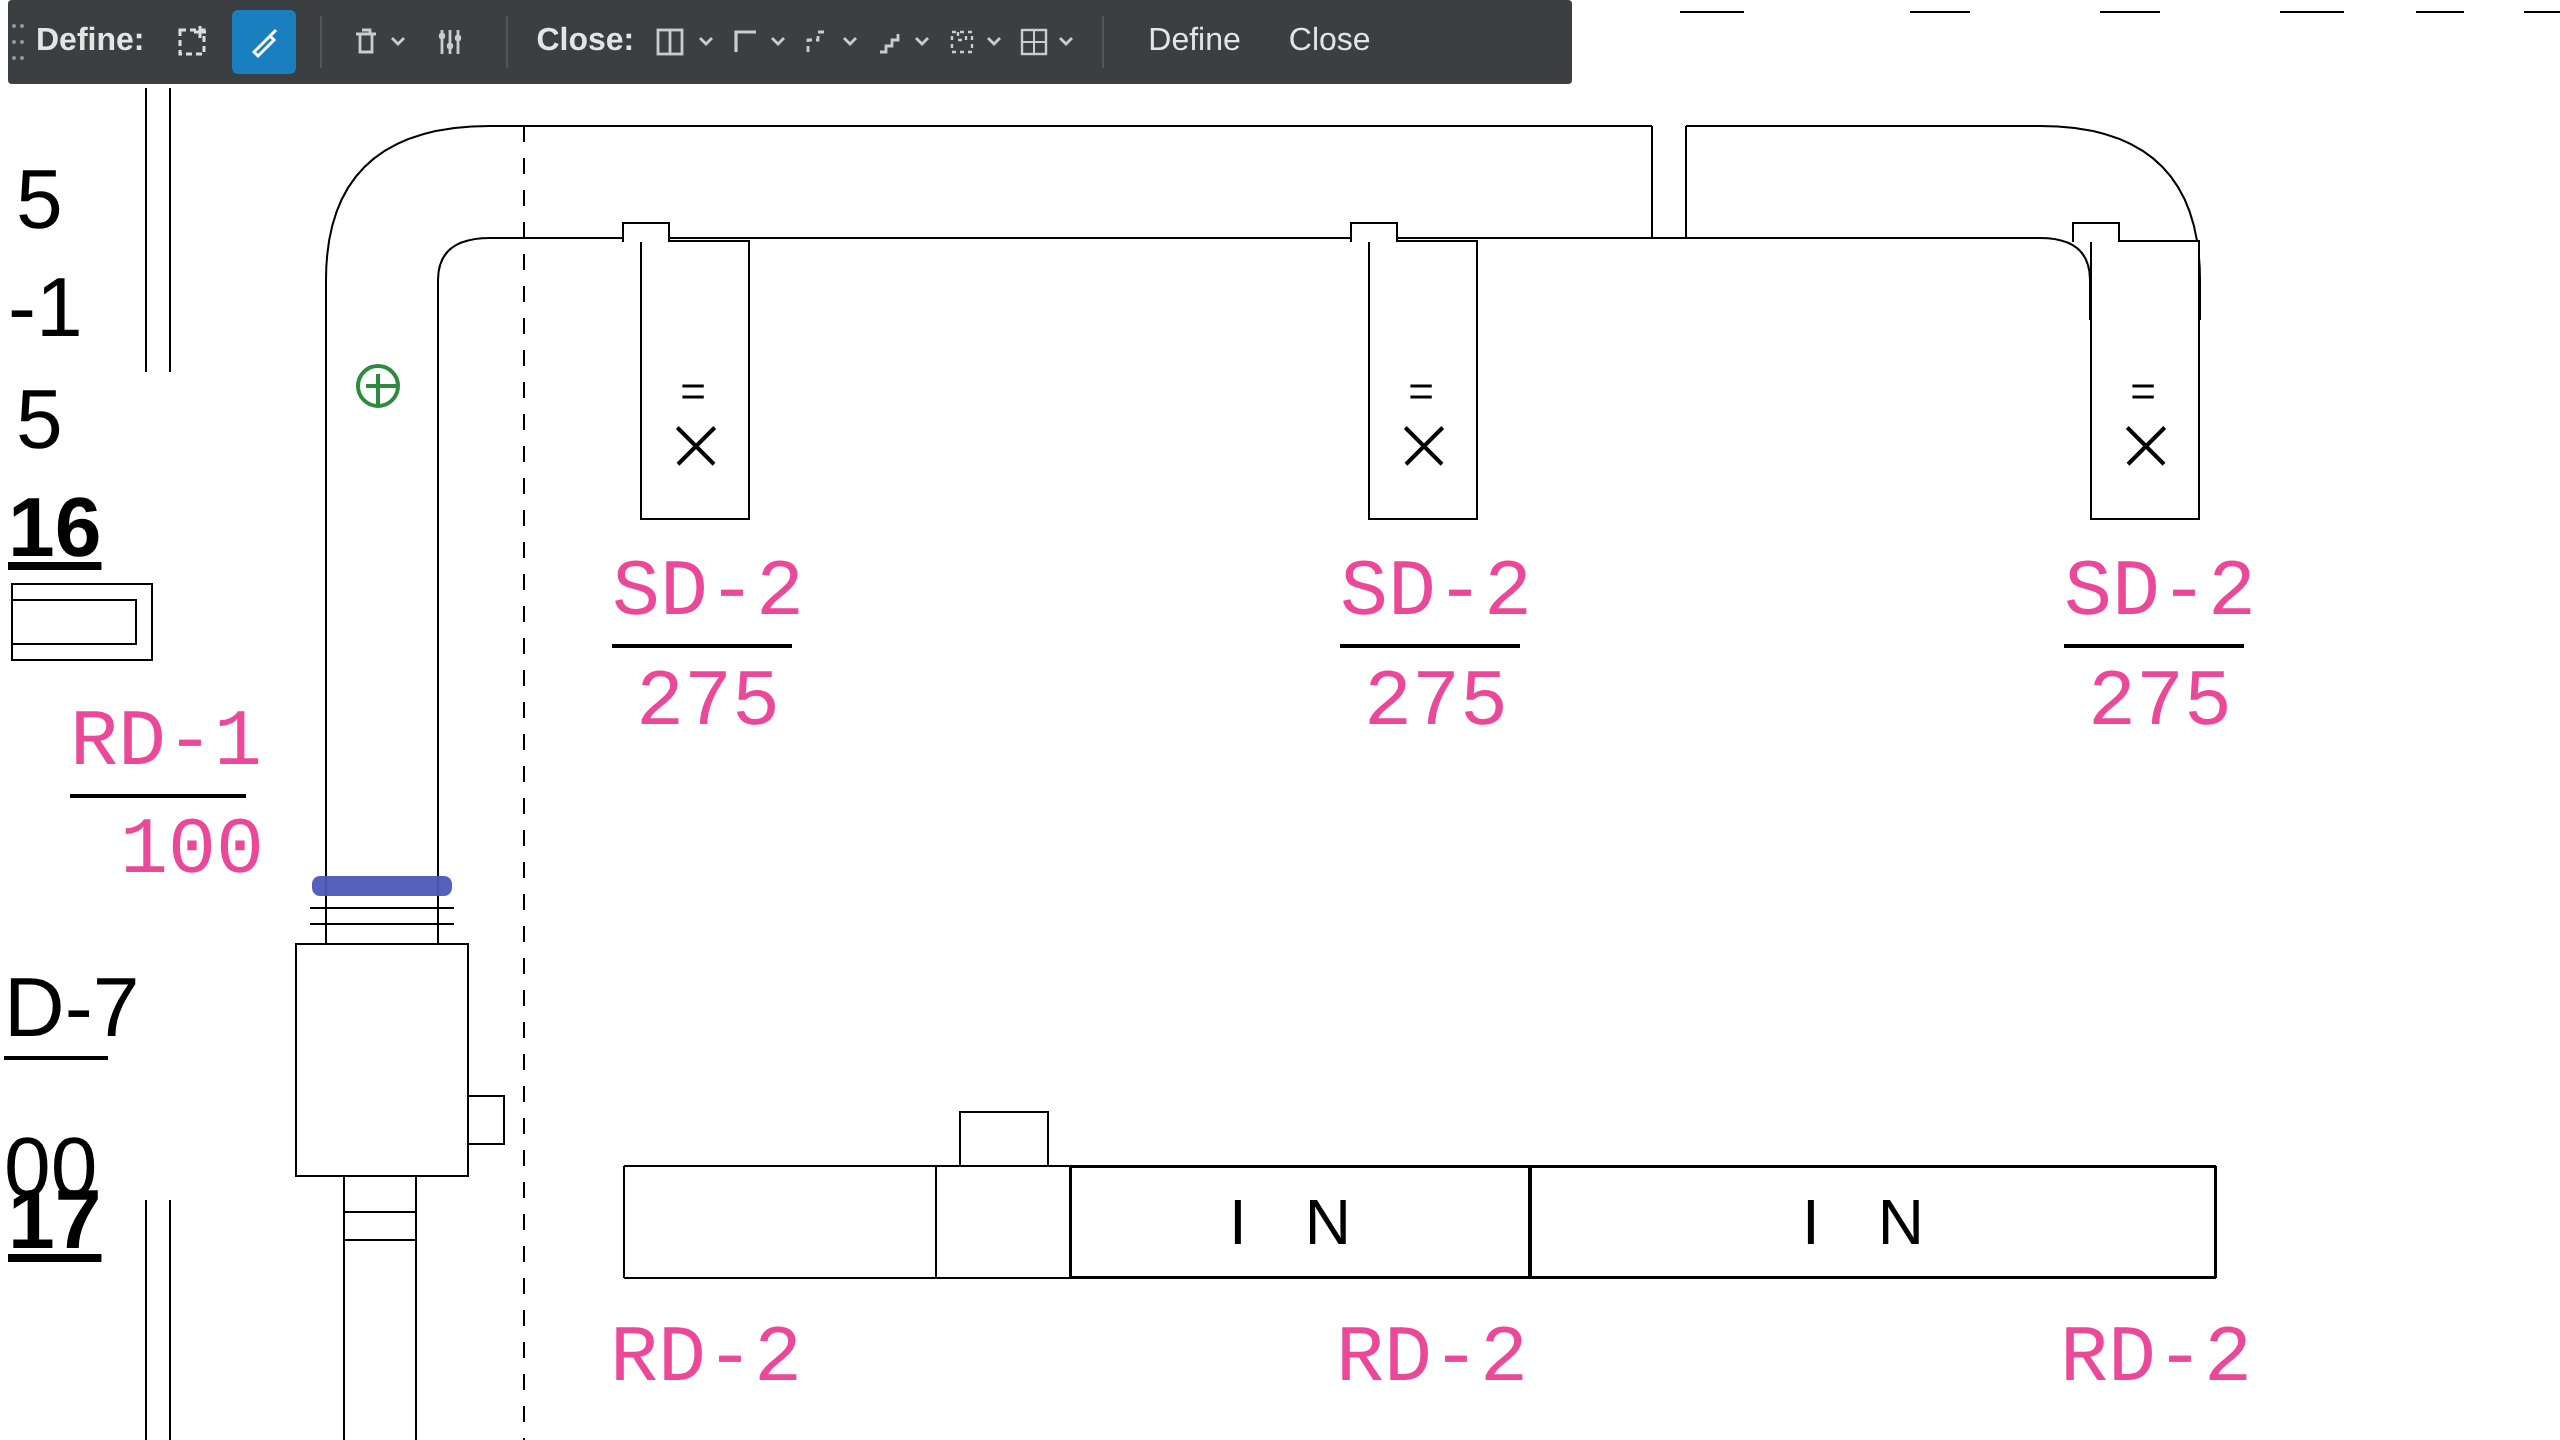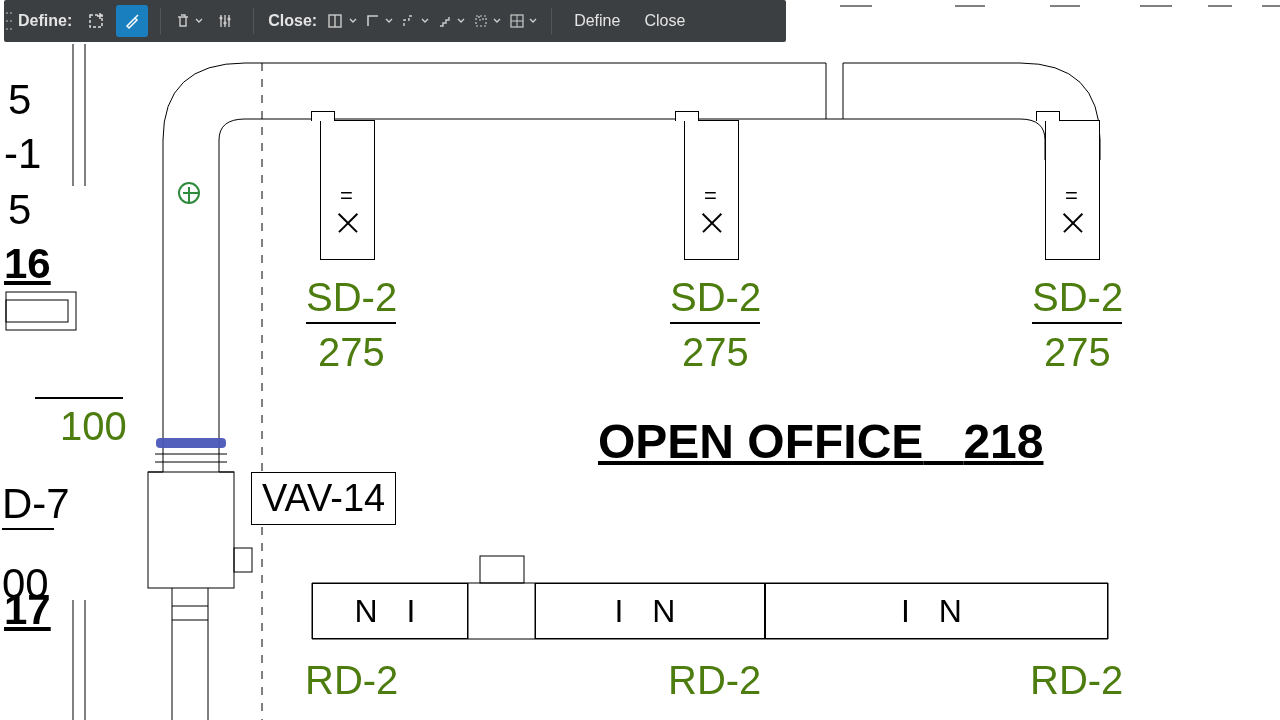--- a/index.html
+++ b/index.html
@@ -72,22 +72,22 @@
   
   .canvas {
     position:absolute;
     inset:0;
     background:#fff;
   }
   .thin { stroke:#000; stroke-width:1; fill:none; }
   .dash { stroke-dasharray:8 8; }
   .label-big {
     position:absolute;
-    font-family: Liberation Sans, sans-serif;
-    color:#4d7c0f;
+    font-family: Liberation Mono, monospace;
+    color:#ec4899;
     font-size:40px;
     white-space:nowrap;
   }
   .label-xl {
     position:absolute;
     font-family: Arial, sans-serif;
     color:#000;
     font-size:48px;
     font-weight:bold;
     text-decoration: underline;
@@ -264,39 +264,35 @@
   <div class="label-big" style="left:318px;top:330px;">275</div>
 
   <div class="label-big" style="left:670px;top:275px;">SD-2</div>
   <div class="underline-bar" style="left:670px;top:322px;width:90px;"></div>
   <div class="label-big" style="left:682px;top:330px;">275</div>
 
   <div class="label-big" style="left:1032px;top:275px;">SD-2</div>
   <div class="underline-bar" style="left:1032px;top:322px;width:90px;"></div>
   <div class="label-big" style="left:1044px;top:330px;">275</div>
 
-  <div class="label-xl" style="left:598px;top:414px;">
-    <span>OPEN OFFICE</span>&nbsp;&nbsp;&nbsp;<span>218</span>
-  </div>
-
-  <div class="boxlabel" style="left:251px;top:472px;">VAV-14</div>
-
+
+
+  <div class="label-big" style="left:35px;top:350px;">RD-1</div>
   <div class="underline-bar" style="left:35px;top:397px;width:88px;"></div>
   <div class="label-big" style="left:60px;top:404px;">100</div>
 
   <div class="num-plain" style="left:8px;top:76px;">5</div>
   <div class="num-plain" style="left:4px;top:130px;">-1</div>
   <div class="num-plain" style="left:8px;top:186px;">5</div>
   <div class="num-left" style="left:4px;top:240px;">16</div>
   <div class="num-plain" style="left:2px;top:480px;">D-7</div>
   <div class="num-plain" style="left:2px;top:560px;">00</div>
   <div class="underline-bar" style="left:2px;top:528px;width:52px;"></div>
   <div class="num-left" style="left:4px;top:586px;">17</div>
 
-  <div class="rdbox" style="left:312px;top:583px;width:156px;">N   I</div>
   <div class="rdbox" style="left:535px;top:583px;width:230px;">I   N</div>
   <div class="rdbox" style="left:765px;top:583px;width:343px;">I   N</div>
 
   <div class="label-big" style="left:305px;top:658px;">RD-2</div>
   <div class="label-big" style="left:668px;top:658px;">RD-2</div>
   <div class="label-big" style="left:1030px;top:658px;">RD-2</div>
 
   <div class="highlight" style="left:156px;top:438px;width:70px;height:10px;"></div>
 
   <div class="cursor" style="left:178px;top:182px;"></div>

